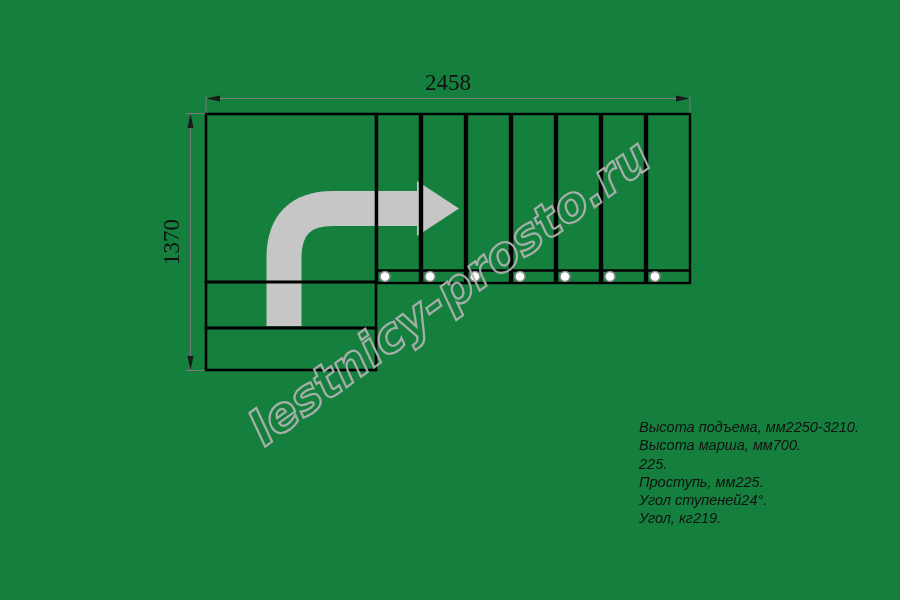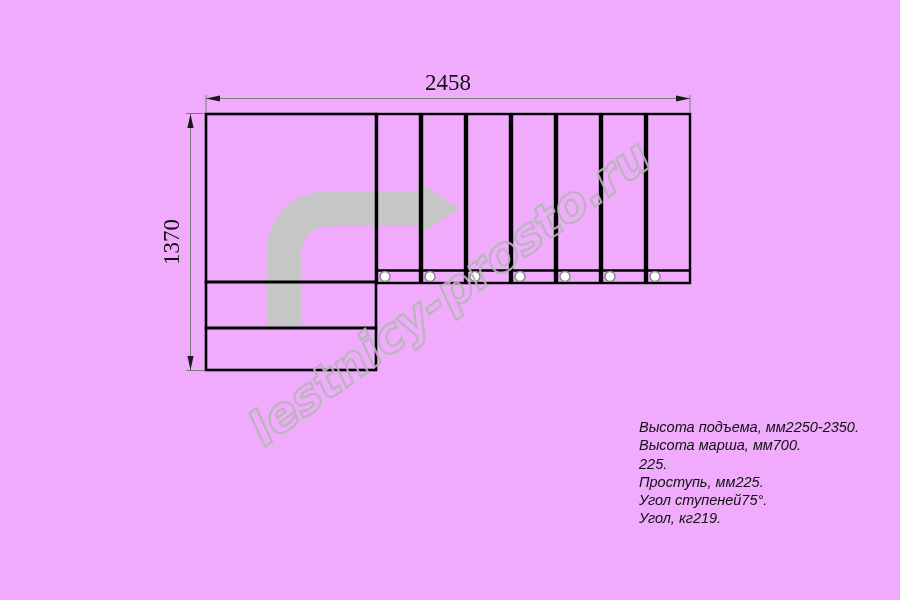--- a/index.html
+++ b/index.html
@@ -1,18 +1,18 @@
 <!DOCTYPE html>
 <html><head>
 <meta charset="utf-8">
 <style>
   html,body { margin:0; padding:0; background:#fff; }
   .canvas {
     position:relative; width:900px; height:600px;
-    background:#f0abfc; overflow:hidden;
+    background:#15803d; overflow:hidden;
     font-family:"Liberation Sans", sans-serif;
   }
   svg { position:absolute; left:0; top:0; }
   .dim-text {
     font-family:"Liberation Serif", serif;
     font-size:23px; fill:#111;
   }
   .watermark {
     position:absolute; left:150px; top:262px; width:610px; height:76px;
     line-height:76px; text-align:center;
@@ -105,36 +105,36 @@
       <polygon points="190.5,370 187.4,356 193.6,356" fill="#1a1a1a"></polygon>
       <text x="179" y="242" text-anchor="middle" transform="rotate(-90 179 242)" class="dim-text">1370</text>
     </g>
   </svg>
 
   <div class="watermark">lestnicy-prosto.ru</div>
 
   <div class="specs">
     <div class="spec-row">
       <span class="spec-label">Высота подъема, мм</span>
-      <span class="spec-value">2250-2350.</span>
+      <span class="spec-value">2250-3210.</span>
     </div>
     <div class="spec-row">
       <span class="spec-label">Высота марша, мм</span>
       <span class="spec-value">700.</span>
     </div>
     <div class="spec-row">
       <span class="spec-value">225.</span>
     </div>
     <div class="spec-row">
       <span class="spec-label">Проступь, мм</span>
       <span class="spec-value">225.</span>
     </div>
     <div class="spec-row">
       <span class="spec-label">Угол ступеней</span>
-      <span class="spec-value">75°.</span>
+      <span class="spec-value">24°.</span>
     </div>
     <div class="spec-row">
       <span class="spec-label">Угол, кг</span>
       <span class="spec-value">219.</span>
     </div>
   </div>
 
 </div>
 
 </body></html>

